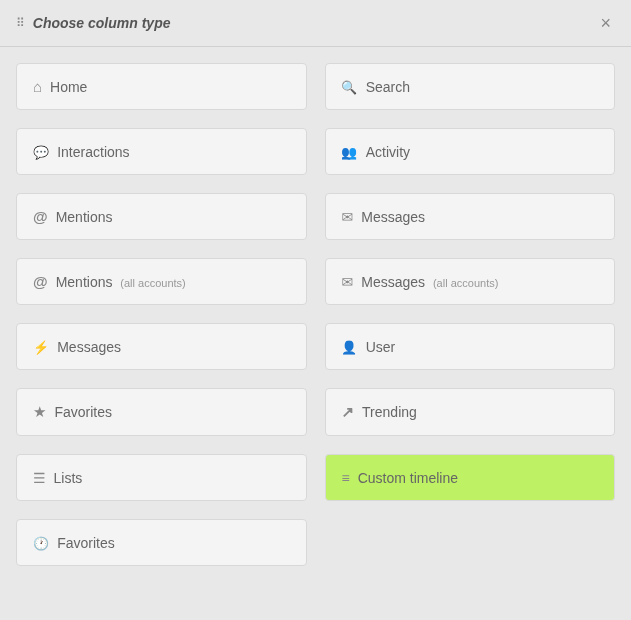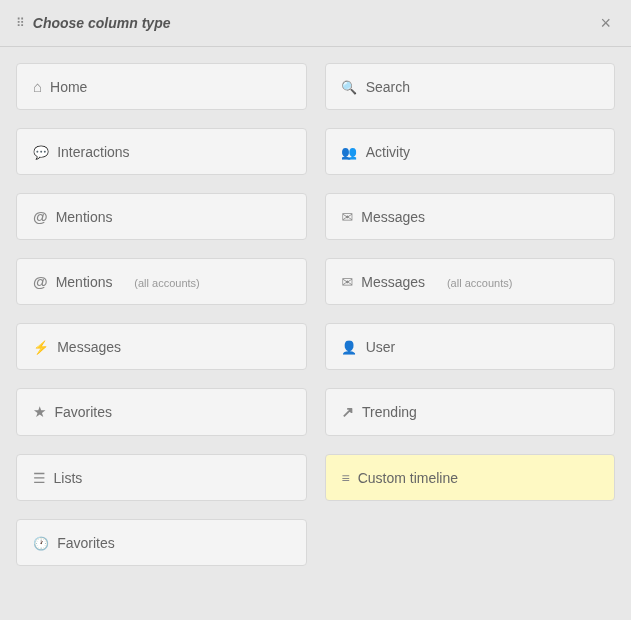--- a/index.html
+++ b/index.html
@@ -82,38 +82,38 @@
       display: flex;
       align-items: center;
       gap: 8px;
       font-size: 14px;
       color: #666;
       text-align: left;
       transition: background 0.15s;
     }
 
     .column-type-btn.active {
-      background: #fef9c3;
+      background: #bef264;
     }
 
     .column-type-btn .icon {
       color: #888;
       font-size: 15px;
       flex-shrink: 0;
     }
 
     .column-type-btn .label {
       color: #666;
       font-size: 14px;
     }
 
     .column-type-btn .sub-label {
       color: #999;
       font-size: 11px;
-      margin-left: 18px;
+      margin-left: 4px;
     }
 
     .column-type-btn .bold-label {
       font-weight: normal;
       color: #666;
     }
 
     
     .icon-home::before { content: '⌂'; }
     .icon-search::before { content: '🔍'; font-size: 13px; }

